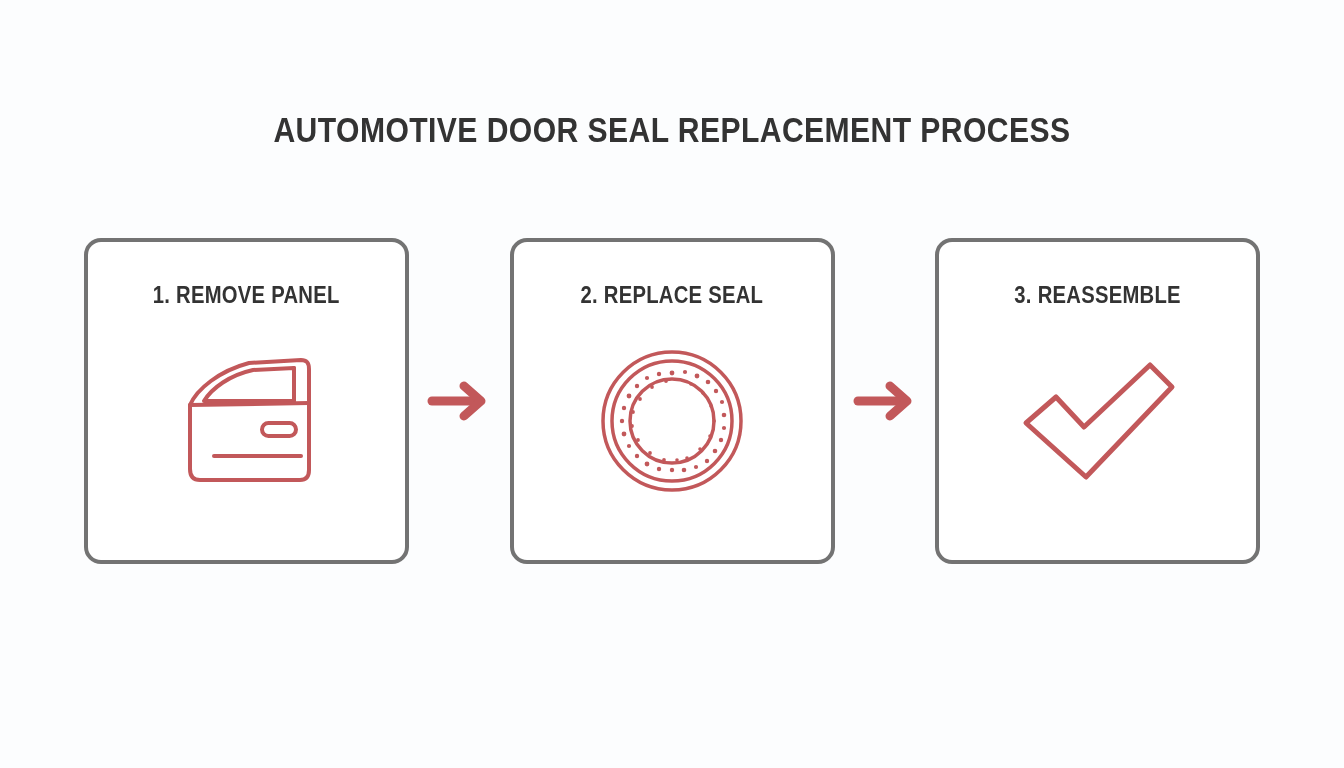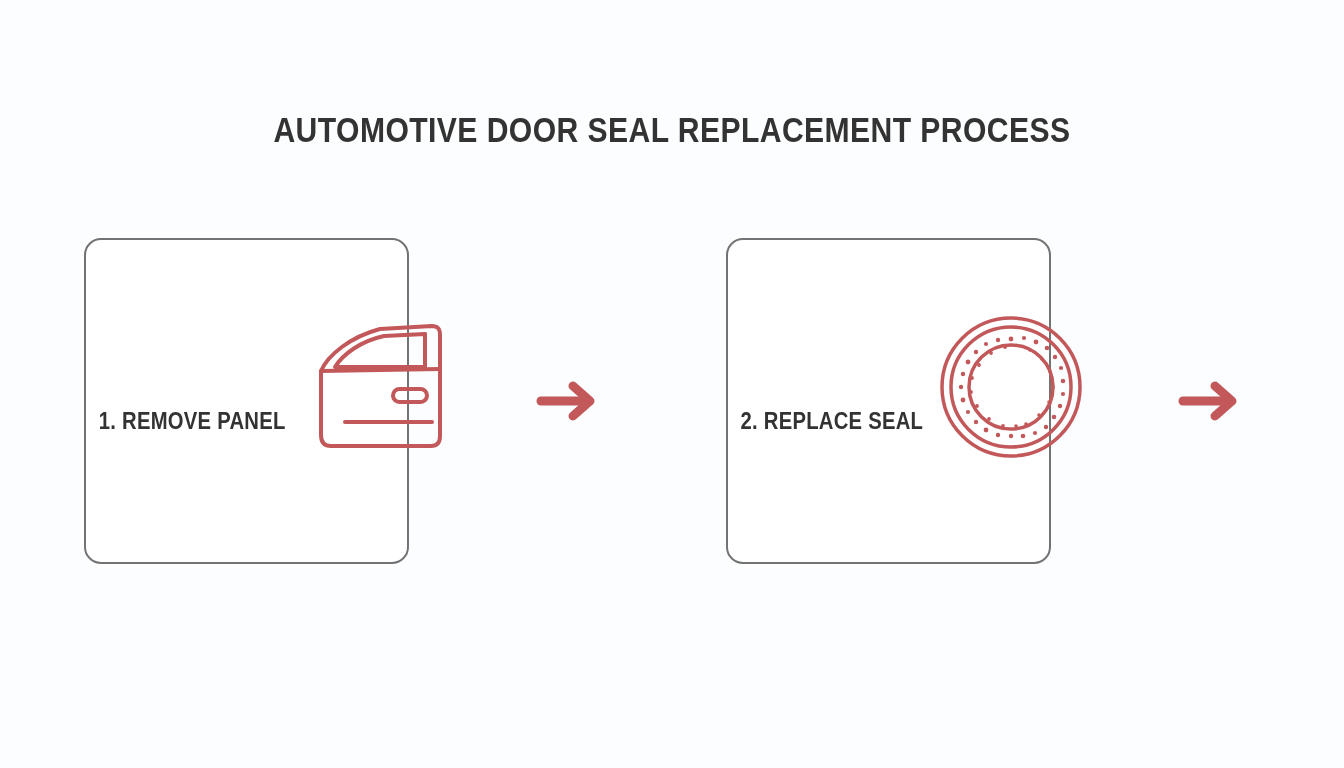--- a/index.html
+++ b/index.html
@@ -42,24 +42,25 @@
     display: flex;
     flex-direction: row;
     align-items: center;
     justify-content: space-between;
   }
 
   .step-card {
     width: 325px;
     height: 326px;
     box-sizing: border-box;
-    border: 2px solid #737373;
+    border: 4px solid #737373;
     border-radius: 17px;
     background: #ffffff;
     display: flex;
+    flex-direction: column;
     align-items: center;
     flex: 0 0 auto;
     position: relative;
   }
 
   .step-label {
     margin-top: 40px;
     font-family: "Liberation Sans", sans-serif;
     font-size: 23px;
     font-weight: bold;
@@ -191,14 +192,24 @@
 
   <div class="connector">
     <span>
       <svg width="66" height="44" viewBox="0 0 66 44" fill="none" stroke="#c2585a" stroke-width="9" stroke-linecap="round" stroke-linejoin="round">
         <path d="M6 22 L 50 22"></path>
         <path d="M38 7 L 55 22 L 38 37"></path>
       </svg>
     </span>
   </div>
 
+  <div class="step-card">
+    <div class="step-label">3. REASSEMBLE</div>
+    <div class="step-icon">
+      <span>
+        <svg width="160" height="124" viewBox="0 0 160 124" fill="none" stroke="#c2585a" stroke-width="5" stroke-linecap="round" stroke-linejoin="round">
+          <path d="M8 64 L 38 38 L 66 68 L 132 6 L 154 28 L 68 118 Z"></path>
+        </svg>
+      </span>
+    </div>
+  </div>
 
 </div>
 
 </body></html>

